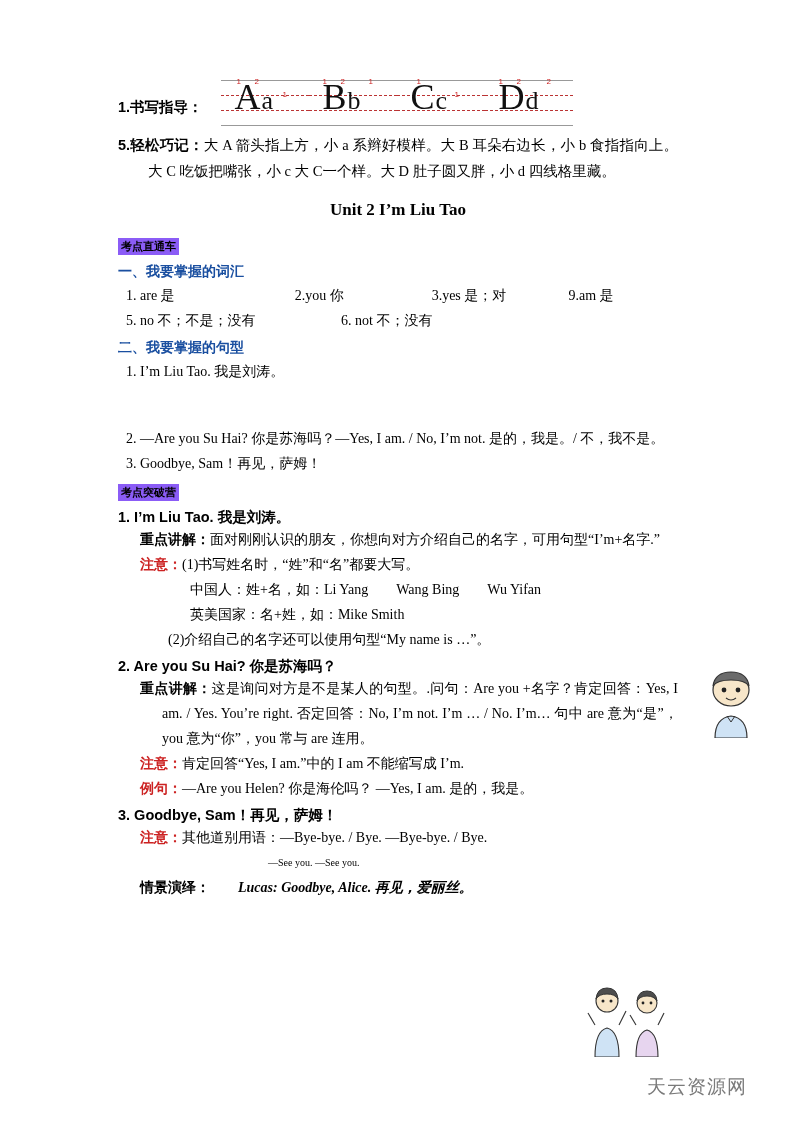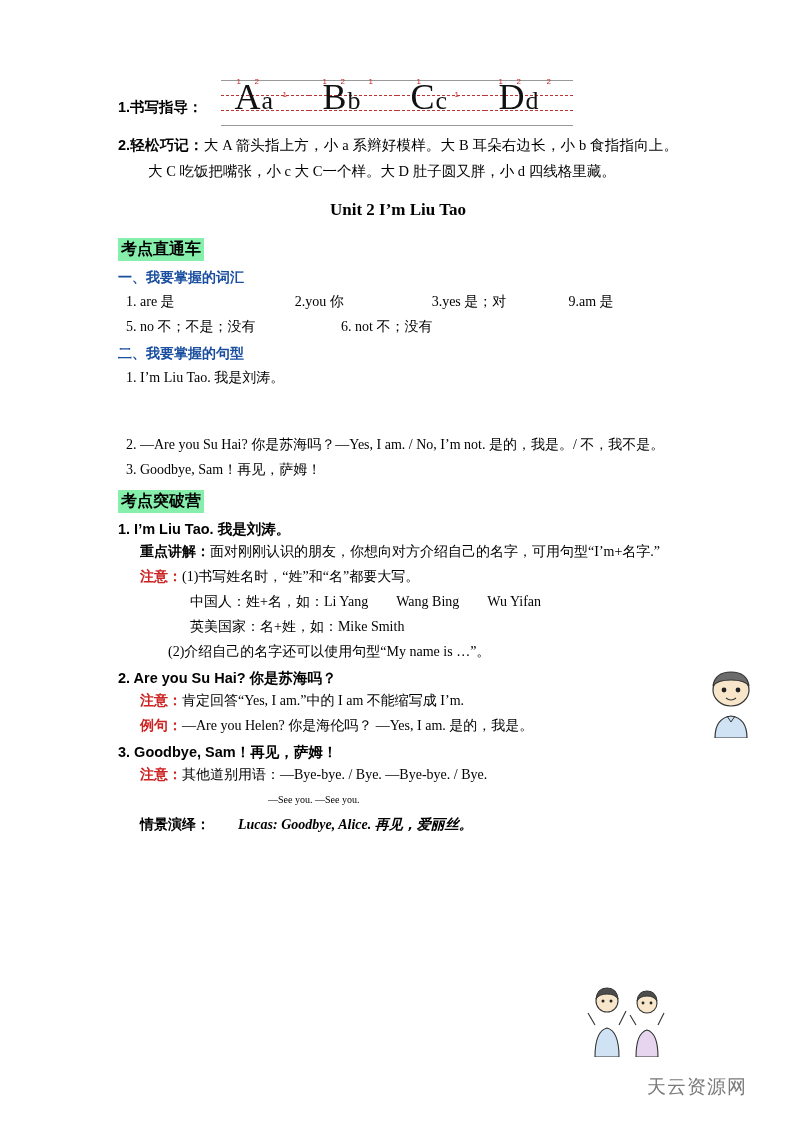--- a/index.html
+++ b/index.html
@@ -97,23 +97,23 @@
   }
   .unit-title {
     text-align: center;
     font-weight: bold;
     font-size: 17px;
     margin: 16px 0 10px 0;
     font-family: "Liberation Serif", serif;
   }
   .hl-head {
     display: inline-block;
-    background: #86efac;
-    font-weight: bold;
-    font-size: 16px;
+    background: #8b5cf6;
+    font-weight: bold;
+    font-size: 11px;
     font-family: "Liberation Sans", sans-serif;
     padding: 1px 3px;
     margin: 8px 3px 2px 0;
     color: #000;
   }
   .sub-head {
     color: #1a4fa0;
     font-weight: bold;
     font-size: 14px;
     font-family: "Liberation Sans", sans-serif;
@@ -270,21 +270,21 @@
           <div class="stroke-num" style="left:62px; top:-1px;">2</div>
           <div class="letter-glyph">
             <span class="big">D</span><span class="small">d</span>
           </div>
         </div>
 
       </div>
     </div>
 
     <div class="para" style="padding-left:30px; text-indent:-30px;">
-      <span class="lead">2.轻松巧记：</span><span>大 A 箭头指上方，小 a 系辫好模样。大 B 耳朵右边长，小 b 食指指向上。大 C 吃饭把嘴张，小 c 大 C一个样。大 D 肚子圆又胖，小 d 四线格里藏。</span>
+      <span class="lead">5.轻松巧记：</span><span>大 A 箭头指上方，小 a 系辫好模样。大 B 耳朵右边长，小 b 食指指向上。大 C 吃饭把嘴张，小 c 大 C一个样。大 D 肚子圆又胖，小 d 四线格里藏。</span>
     </div>
 
     <div class="unit-title">Unit 2 I’m Liu Tao</div>
 
     <div>
       <span class="hl-head">考点直通车</span>
     </div>
 
     <div class="sub-head">一、我要掌握的词汇</div>
 
@@ -314,20 +314,23 @@
       <span class="tag">重点讲解：</span><span>面对刚刚认识的朋友，你想向对方介绍自己的名字，可用句型“I’m+名字.”</span>
     </div>
     <div class="blk" style="padding-left:22px;">
       <span class="tag-red">注意：</span><span>(1)书写姓名时，“姓”和“名”都要大写。</span>
     </div>
     <div class="sub-indent">中国人：姓+名，如：Li Yang　　Wang Bing　　Wu Yifan</div>
     <div class="sub-indent">英美国家：名+姓，如：Mike Smith</div>
     <div class="sub-indent2">(2)介绍自己的名字还可以使用句型“My name is …”。</div>
 
     <div class="item-title">2. Are you Su Hai?  你是苏海吗？</div>
+    <div class="blk" style="padding-left:44px; text-indent:-22px;">
+      <span class="tag">重点讲解：</span><span>这是询问对方是不是某人的句型。.问句：Are you +名字？肯定回答：Yes, I am. / Yes. You’re right.  否定回答：No, I’m not. I’m … / No. I’m…  句中 are 意为“是”，you 意为“你”，you 常与 are 连用。</span>
+    </div>
     <div class="blk" style="padding-left:44px; text-indent:-22px;">
       <span class="tag-red">注意：</span><span>肯定回答“Yes, I am.”中的 I am 不能缩写成 I’m.</span>
     </div>
     <div class="blk" style="padding-left:44px; text-indent:-22px;">
       <span class="tag-red">例句：</span><span>—Are you Helen?  你是海伦吗？ —Yes, I am. 是的，我是。</span>
     </div>
 
     <div class="item-title">3. Goodbye, Sam！再见，萨姆！</div>
     <div class="blk" style="padding-left:22px;">
       <span class="tag-red">注意：</span><span>其他道别用语：—Bye-bye. / Bye.  —Bye-bye. / Bye.</span>

